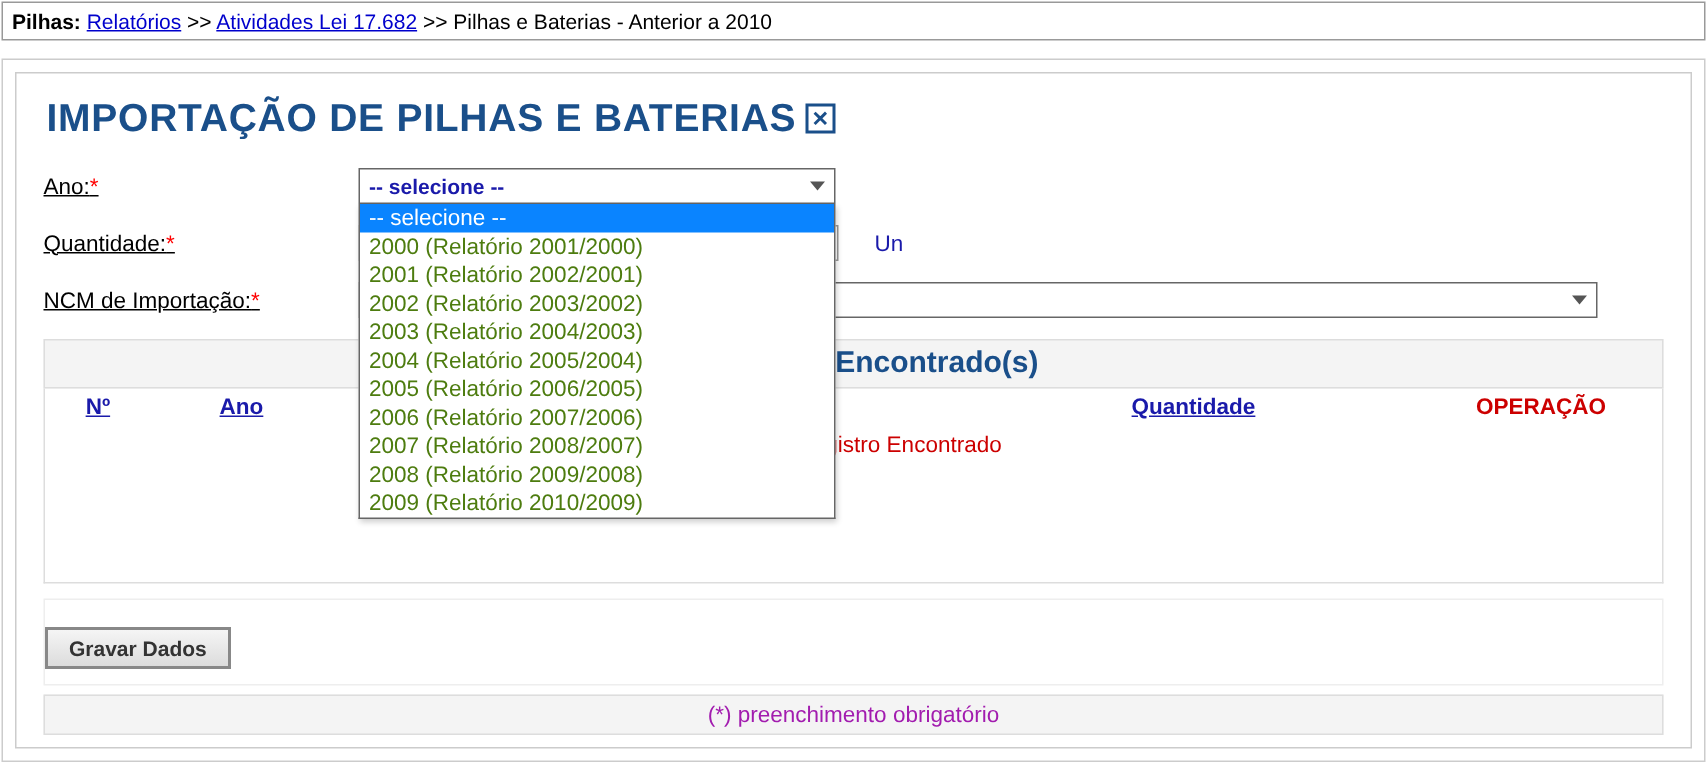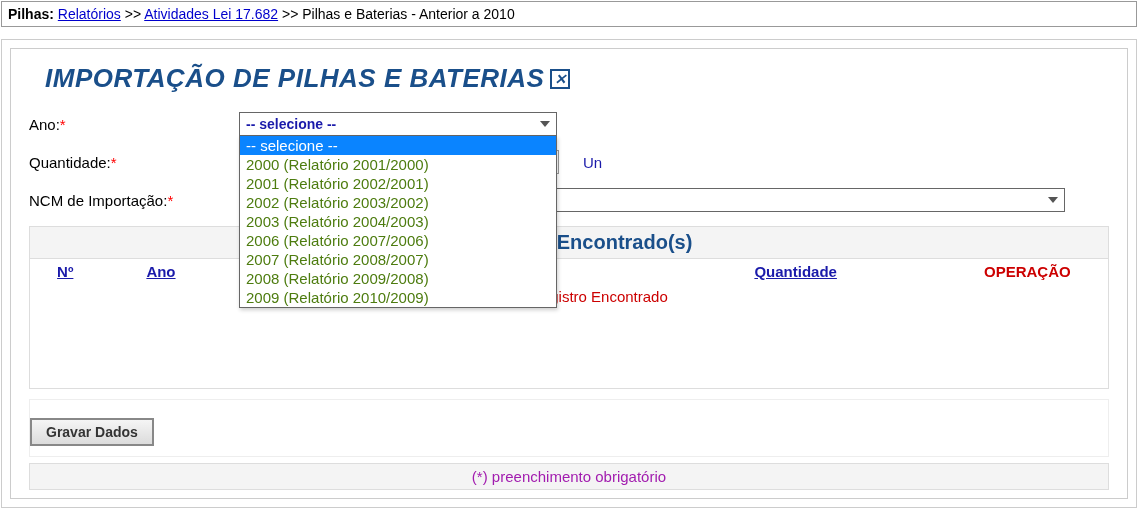--- a/index.html
+++ b/index.html
@@ -36,22 +36,21 @@
     }
     .inner-panel {
       border: 1px solid #ccc;
       padding: 14px 18px 8px 18px;
       position: relative;
     }
     .title-row {
       display: flex;
       align-items: center;
       margin-bottom: 18px;
-      margin-left: 16px;
-      font-style: italic;
+      margin-left: 2px;
     }
     h1.page-title {
       color: #1a4f8a;
       font-size: 26px;
       font-weight: bold;
       letter-spacing: 0.5px;
     }
     .close-icon {
       display: inline-flex;
       align-items: center;
@@ -69,20 +68,21 @@
     .form-row {
       display: flex;
       align-items: center;
       margin-bottom: 14px;
       position: relative;
     }
     .form-label {
       width: 210px;
       color: #000;
       font-size: 15px;
+      text-decoration: underline;
     }
     .req {
       color: red;
     }
     .select-control {
       position: relative;
       width: 318px;
       border: 1px solid #666;
       background: #fff;
       height: 24px;
@@ -231,20 +231,22 @@
       <div class="select-control">
         <span class="select-text">-- selecione --</span>
         <span class="select-arrow"></span>
       </div>
       <div class="dropdown-list">
         <div class="dropdown-item selected">-- selecione --</div>
         <div class="dropdown-item">2000 (Relatório 2001/2000)</div>
         <div class="dropdown-item">2001 (Relatório 2002/2001)</div>
         <div class="dropdown-item">2002 (Relatório 2003/2002)</div>
         <div class="dropdown-item">2003 (Relatório 2004/2003)</div>
+        <div class="dropdown-item">2004 (Relatório 2005/2004)</div>
+        <div class="dropdown-item">2005 (Relatório 2006/2005)</div>
         <div class="dropdown-item">2006 (Relatório 2007/2006)</div>
         <div class="dropdown-item">2007 (Relatório 2008/2007)</div>
         <div class="dropdown-item">2008 (Relatório 2009/2008)</div>
         <div class="dropdown-item">2009 (Relatório 2010/2009)</div>
       </div>
     </div>
 
     <div class="form-row">
       <div class="form-label">
         <span>Quantidade:</span><span class="req">*</span>

